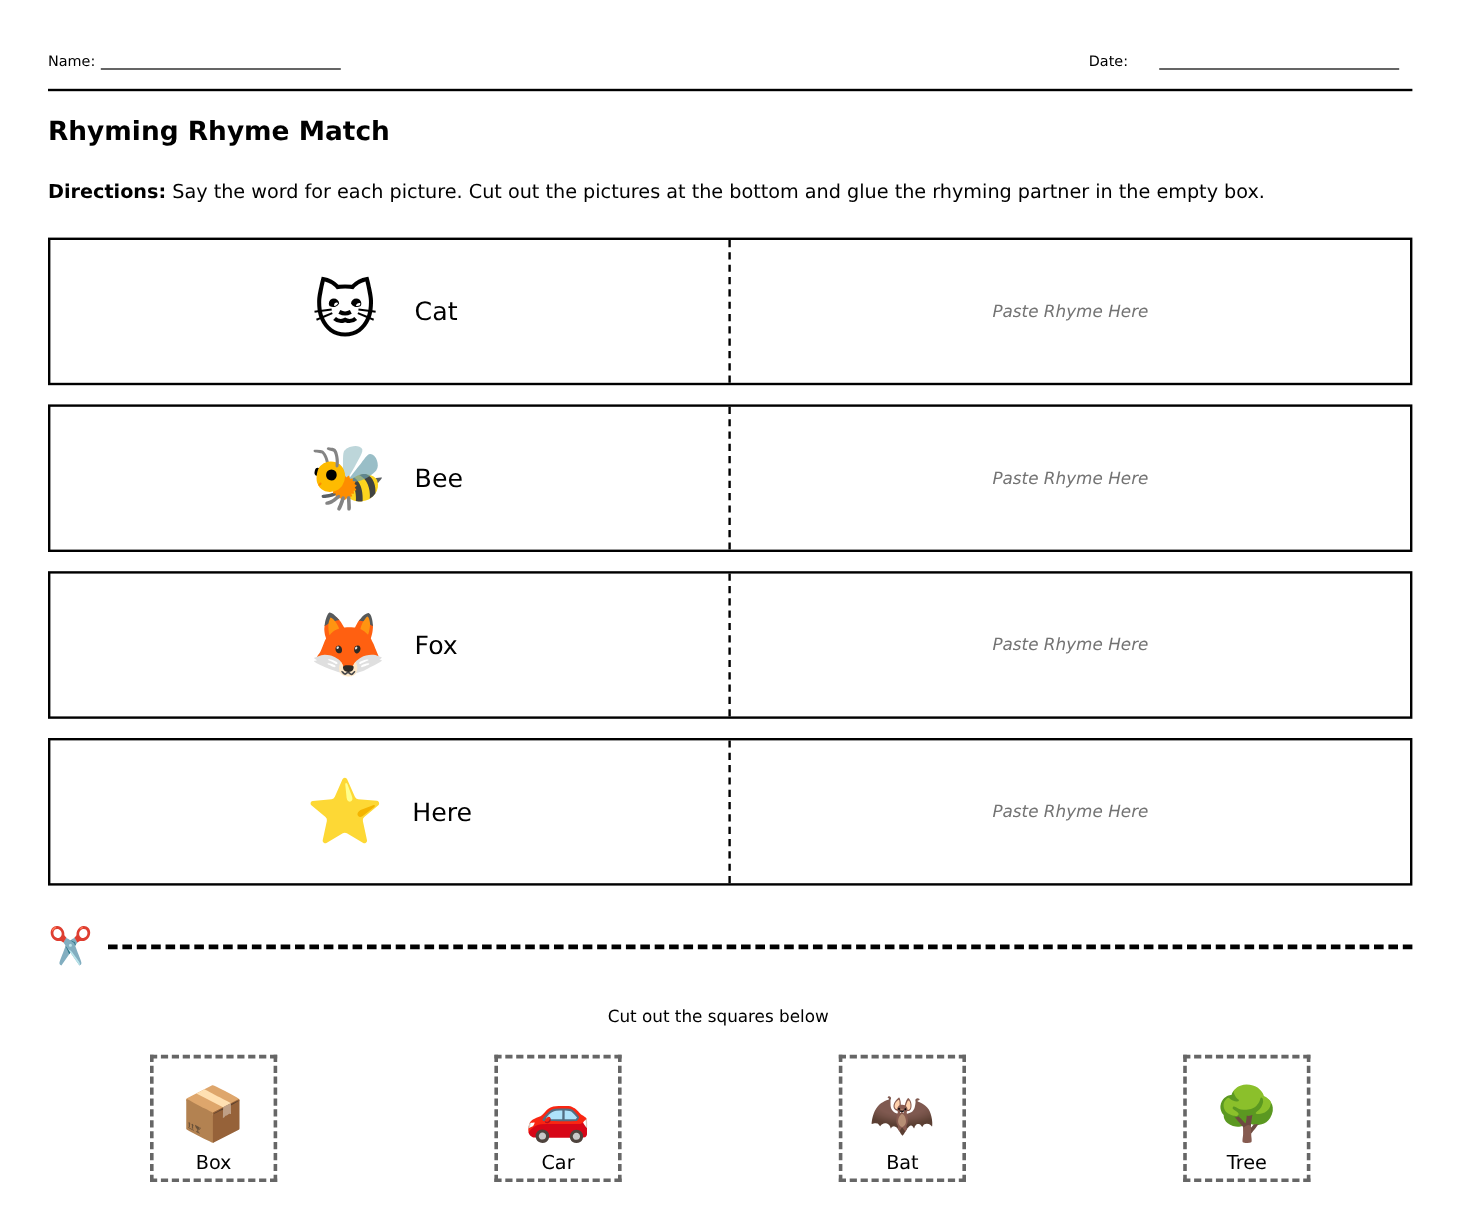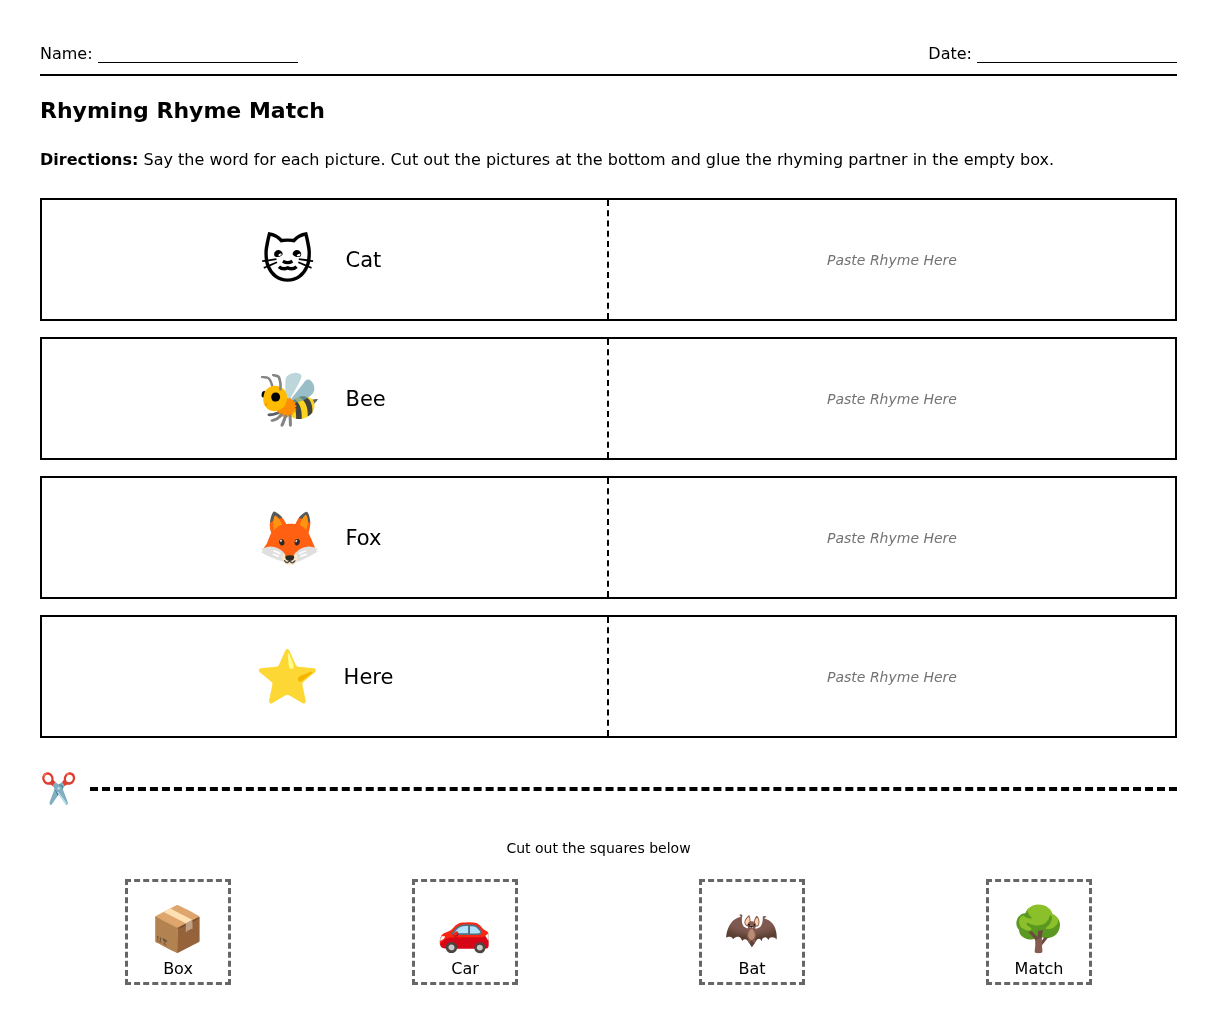--- a/index.html
+++ b/index.html
@@ -1,22 +1,22 @@
 <!DOCTYPE html>
 <html><head>
 <meta charset="utf-8">
 <style>
   * { box-sizing: border-box; margin: 0; padding: 0; }
   html, body { width: 1217px; height: 1025px; background: #ffffff; overflow: hidden; }
   body { font-family: "DejaVu Sans", "Liberation Sans", sans-serif; color: #000; position: relative; }
 
   .header-line { position: absolute; top: 40px; left: 40px; width: 1137px; height: 36px; border-bottom: 2px solid #000; }
-  .field { position: absolute; top: 4px; font-size: 16px; display: flex; align-items: flex-end; }
+  .field { position: absolute; top: 4px; font-size: 12px; display: flex; align-items: flex-end; }
   .field.name { left: 0; }
-  .field.date { right: 0; }
+  .field.date { right: 11px; gap: 21px; }
   .field .blank { display: inline-block; border-bottom: 1px solid #000; margin-left: 5px; height: 14px; }
   .field.name .blank { width: 200px; }
   .field.date .blank { width: 200px; }
 
   .title { position: absolute; top: 98px; left: 40px; font-size: 22px; font-weight: bold; }
   .directions { position: absolute; top: 150px; left: 40px; font-size: 16px; white-space: nowrap; }
   .directions b { font-weight: bold; }
 
   .row { position: absolute; left: 40px; width: 1137px; height: 123px; border: 2px solid #000; display: flex; }
   .row .left { width: 567px; height: 100%; border-right: 2px dashed #000; display: flex; align-items: center; justify-content: center; gap: 28px; }
@@ -109,15 +109,15 @@
   <div class="card" style="left:412px">
     <span class="emoji">🚗</span>
     <span class="label">Car</span>
   </div>
   <div class="card" style="left:699px">
     <span class="emoji">🦇</span>
     <span class="label">Bat</span>
   </div>
   <div class="card" style="left:986px">
     <span class="emoji">🌳</span>
-    <span class="label">Match</span>
+    <span class="label">Tree</span>
   </div>
 </div>
 
 </body></html>

